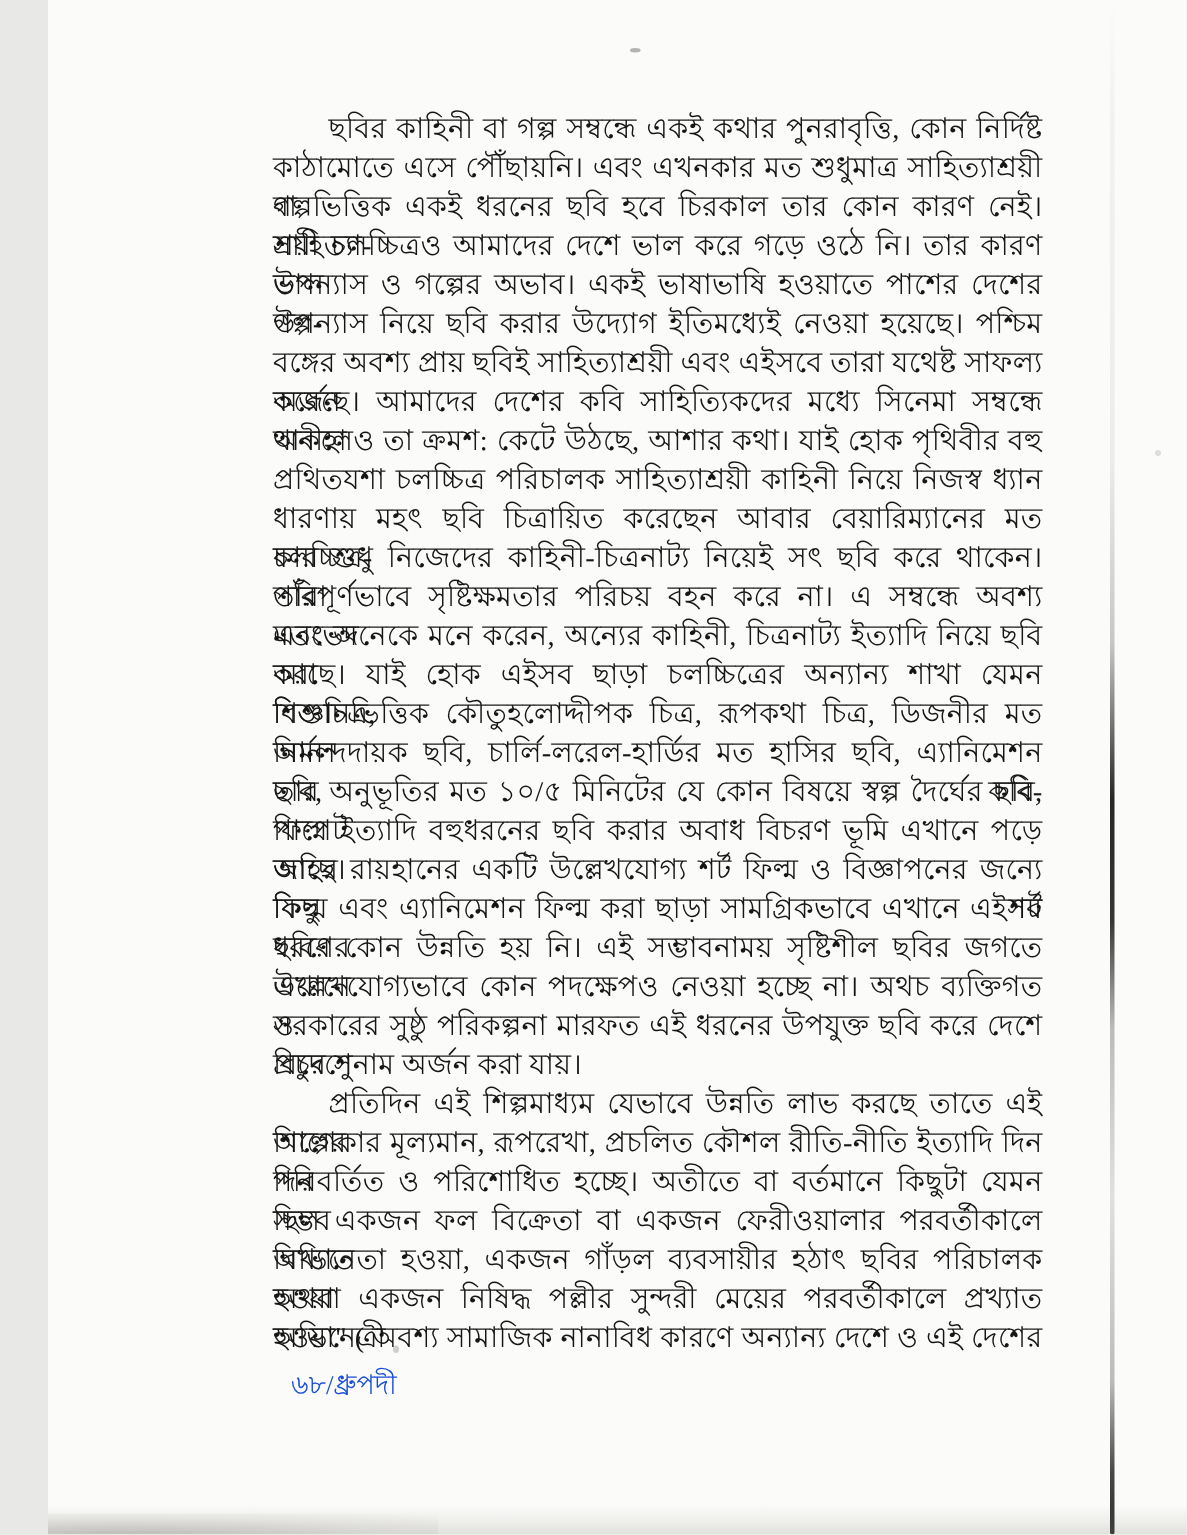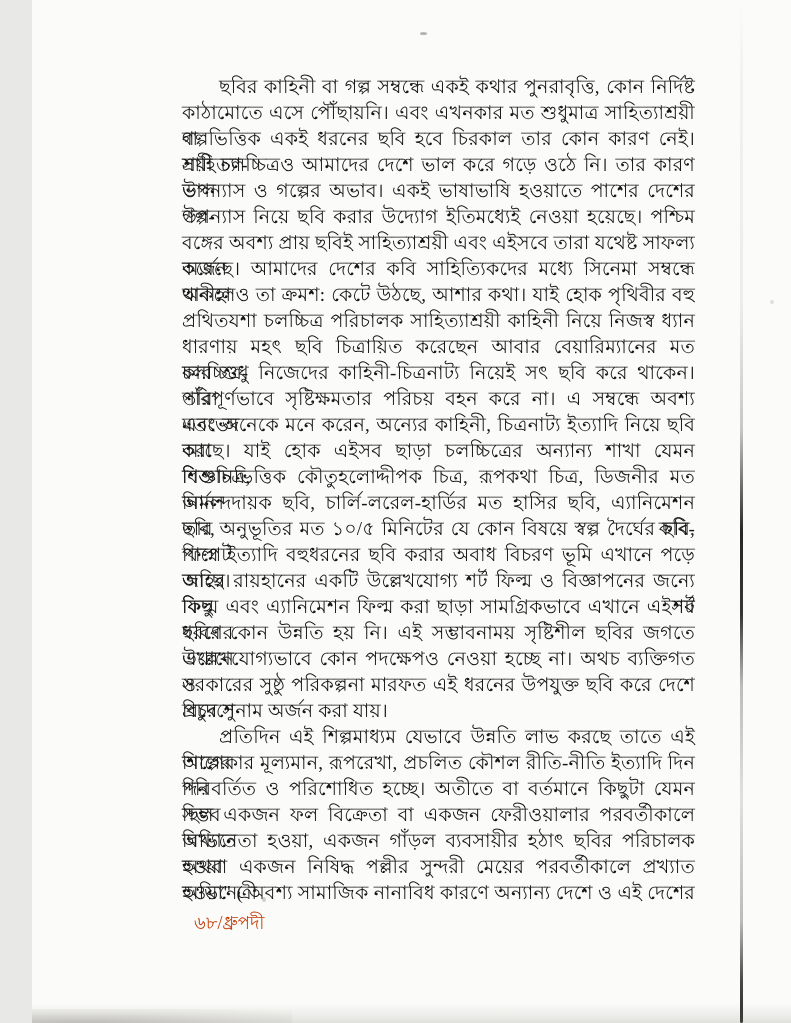--- a/index.html
+++ b/index.html
@@ -37,21 +37,21 @@
     overflow: visible;
   }
   .line.first { text-indent: 37px; }
   .line.para-end { text-align-last: left; }
   .page-footer {
     position: absolute;
     left: 162px;
     top: 910px;
     font-size: 18px;
     line-height: 26px;
-    color: #c2410c;
+    color: #1d4ed8;
   }
   
   .scan-line {
     position: absolute;
     left: 708px;
     top: 0;
     width: 3px;
     height: 1023px;
     background: linear-gradient(180deg,
       rgba(60,60,58,0.00) 0%,

